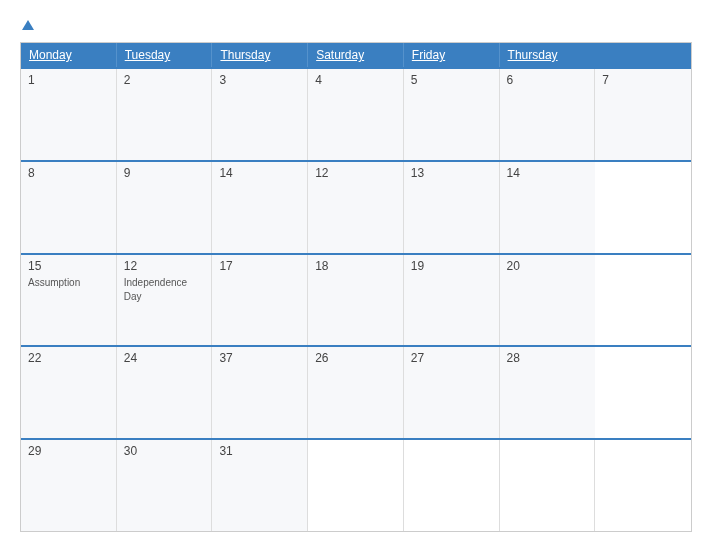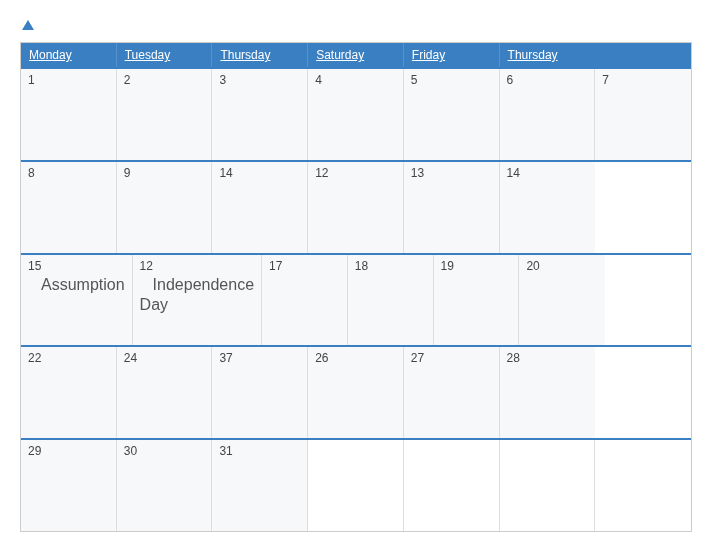--- a/index.html
+++ b/index.html
@@ -116,24 +116,23 @@
     .cal-cell.empty {
       background: #fff;
     }
     .day-num {
       font-size: 12px;
       color: #444;
       display: block;
       margin-bottom: 2px;
     }
     .event {
-      font-size: 16px;
+      font-size: 10px;
       color: #555;
       line-height: 1.3;
-      margin-left: 13px;
     }
   </style>
 </head>
 <body>
 
 <div class="page">
 
   <div class="header">
     <div class="logo">
       <div>

